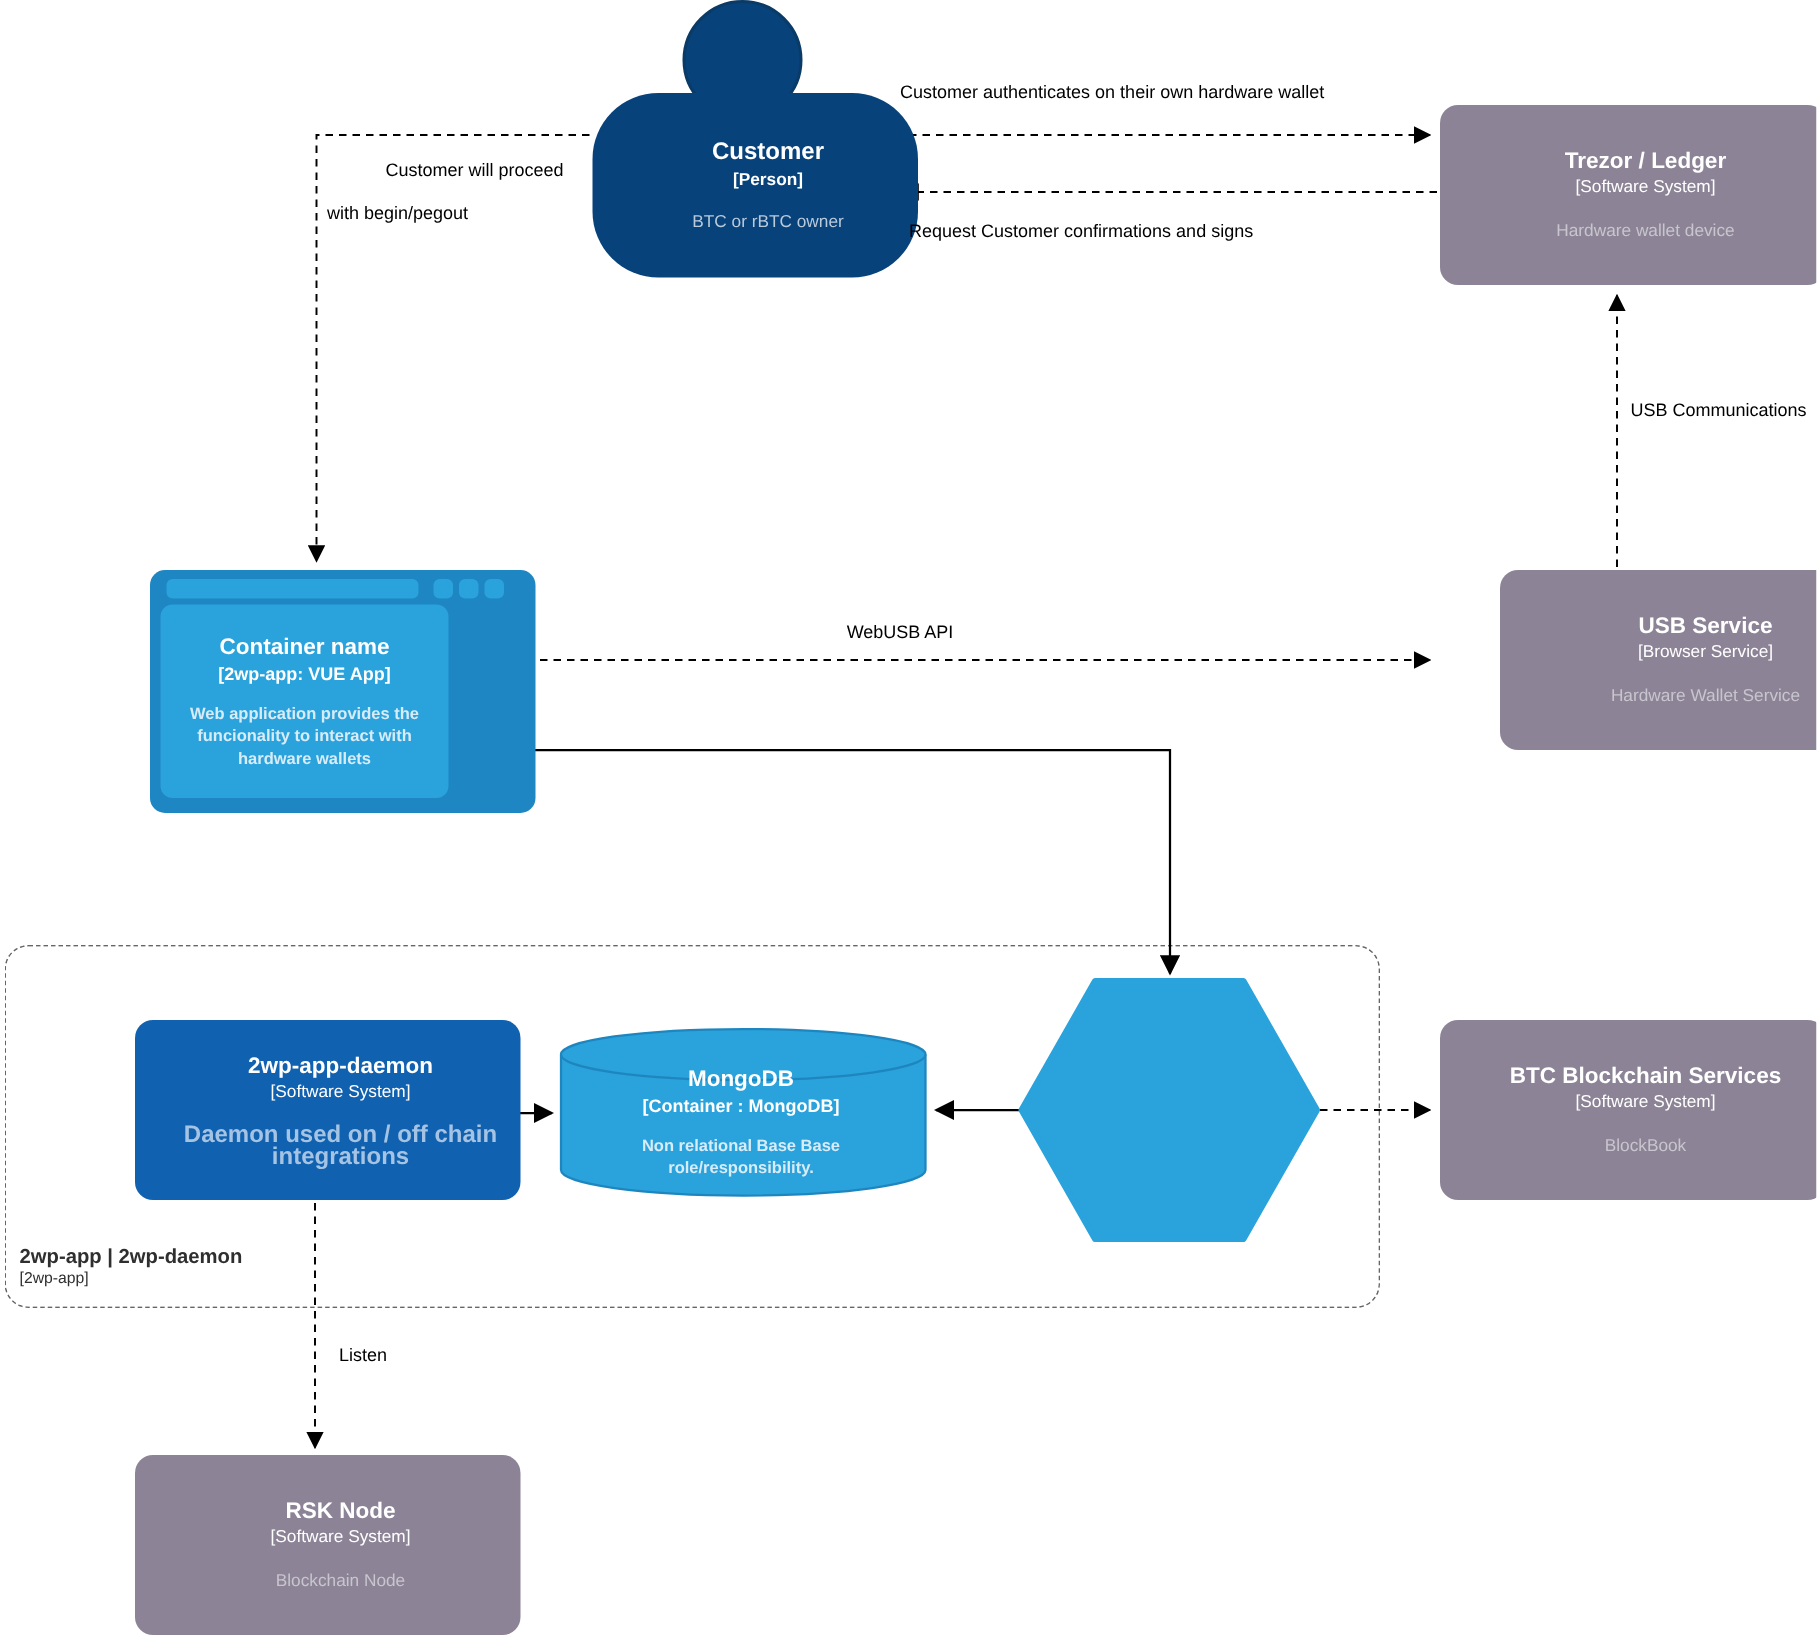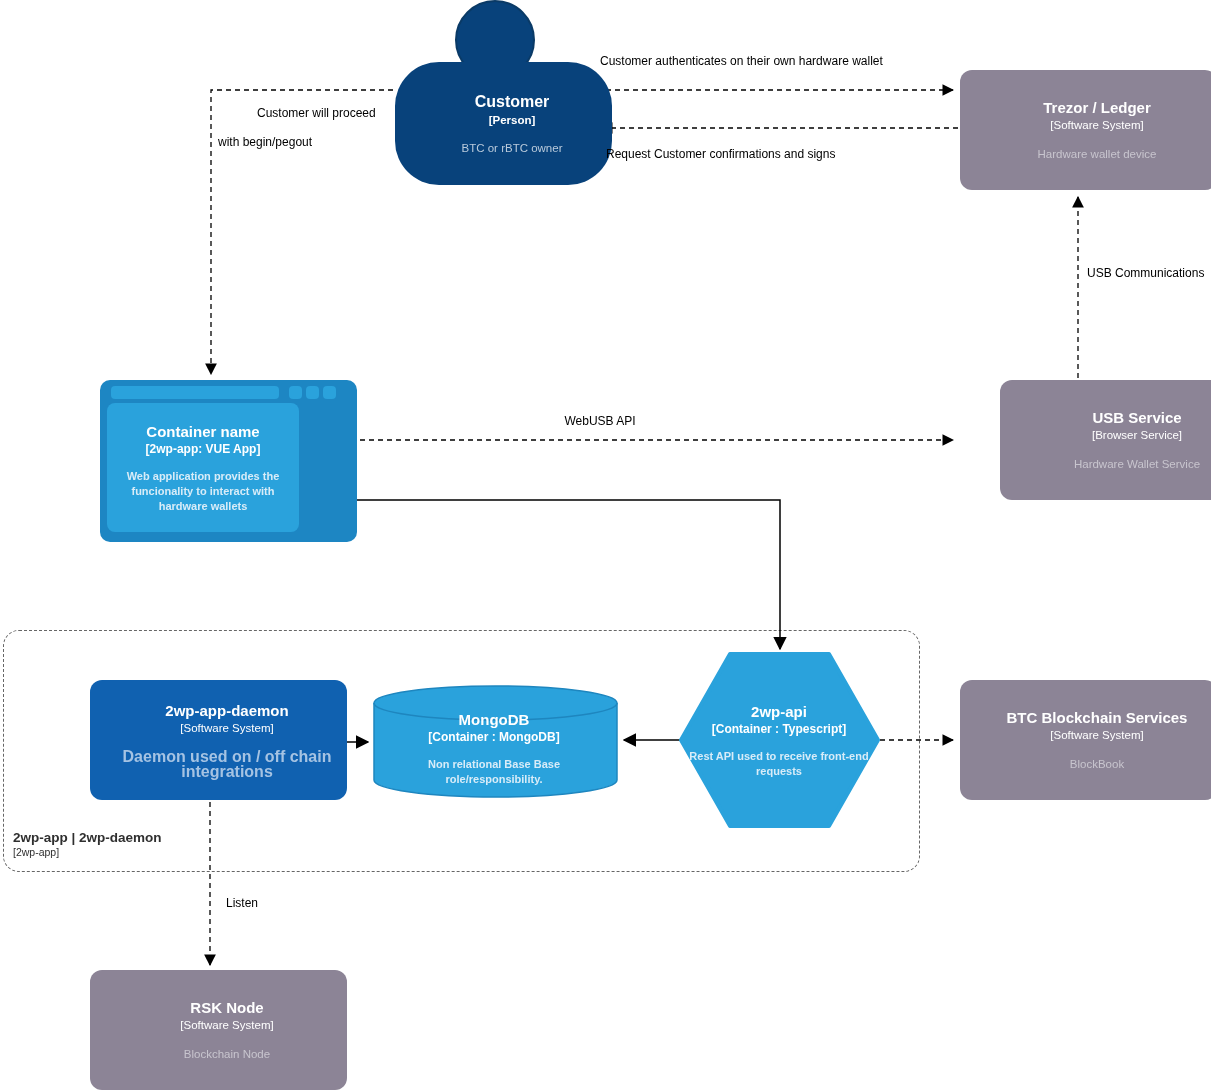--- a/index.html
+++ b/index.html
@@ -144,25 +144,20 @@
     <div class="type">[Software System]</div>
     <div class="desc" style="font-size:16px;font-weight:bold;">Daemon used on / off chain integrations</div>
   </div>
 
   <div class="overlay bluetext" style="left:397px;top:702px;width:194px;height:92px;justify-content:center;">
     <div class="title">MongoDB</div>
     <div class="type">[Container : MongoDB]</div>
     <div class="desc">Non relational Base Base role/responsibility.</div>
   </div>
 
-  <div class="overlay bluetext" style="left:688px;top:664px;width:182px;height:152px;">
-    <div class="title">2wp-api</div>
-    <div class="type">[Container : Typescript]</div>
-    <div class="desc">Rest API used to receive front-end requests</div>
-  </div>
 
   <div class="elabel" style="left:600px;top:54px;">Customer authenticates on their own hardware wallet</div>
   <div class="elabel" style="left:606px;top:147px;">Request Customer confirmations and signs</div>
   <div class="elabel" style="left:218px;top:106px;margin-left:39px;">Customer will proceed</div>
   <div class="elabel" style="left:218px;top:135px;">with begin/pegout</div>
   <div class="elabel" style="left:1087px;top:266px;">USB Communications</div>
   <div class="elabel" style="left:500px;top:414px;width:200px;text-align:center;">WebUSB API</div>
   <div class="elabel" style="left:226px;top:896px;">Listen</div>
 
 </div>

